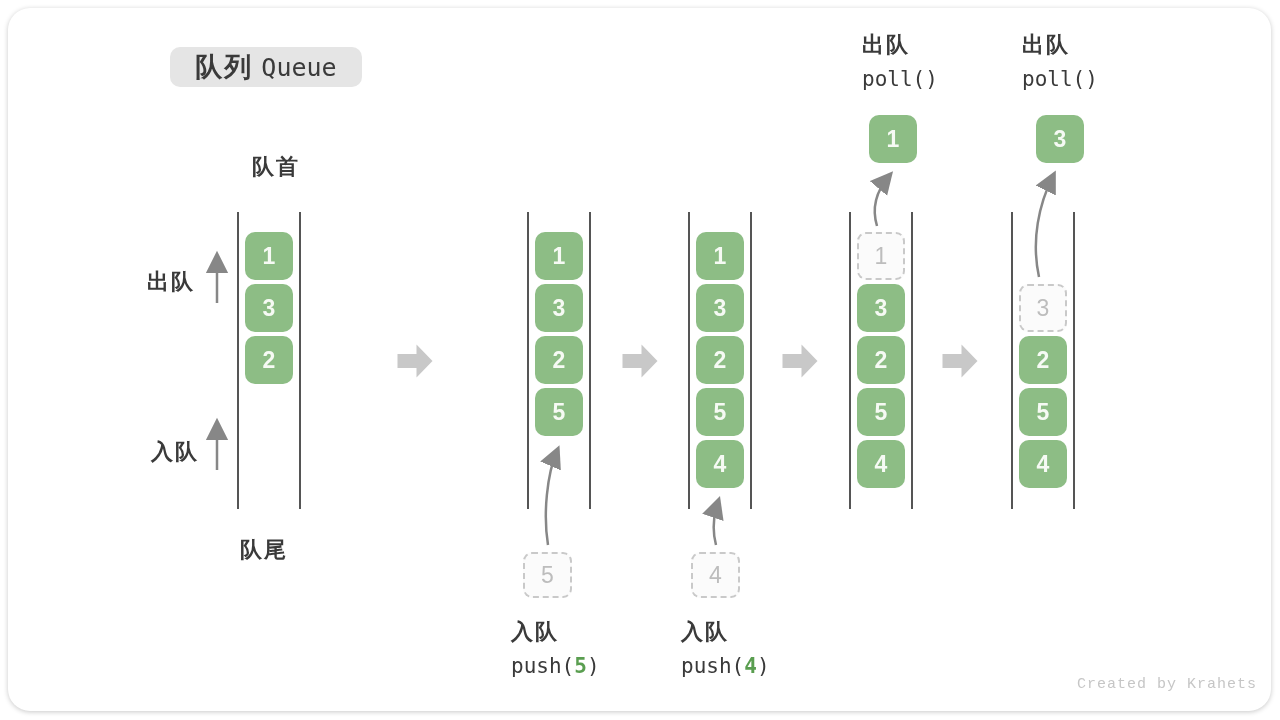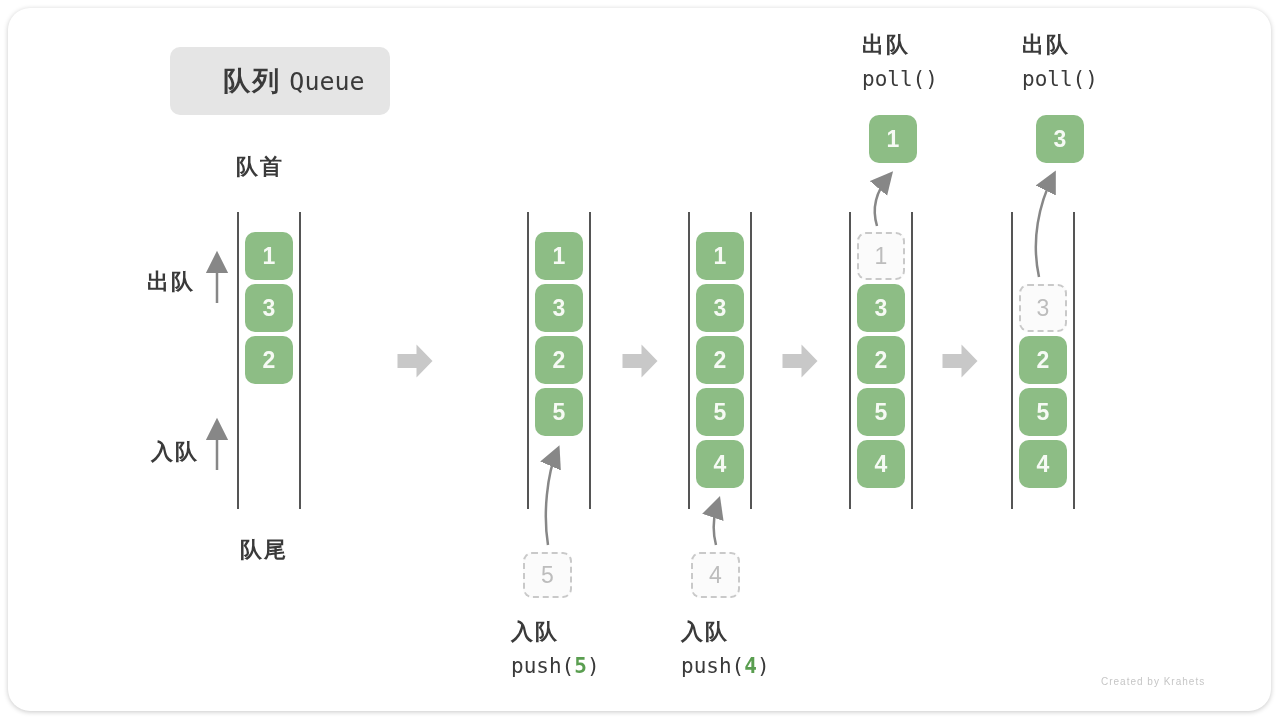--- a/index.html
+++ b/index.html
@@ -18,23 +18,23 @@
   }
   html,body{margin:0;padding:0;background:#ffffff;}
   .canvas{position:relative;width:1280px;height:720px;overflow:hidden;
           font-family:"Liberation Sans",sans-serif;background:#ffffff;}
   .card{position:absolute;left:8px;top:8px;width:1263px;height:703px;
         background:#ffffff;border-radius:22px;
         box-shadow:0 1px 5px rgba(0,0,0,0.22);}
   .overlay{position:absolute;left:0;top:0;width:1280px;height:720px;pointer-events:none;}
   #states{position:absolute;left:0;top:0;width:1280px;height:720px;}
 
-  .badge{position:absolute;left:170px;top:47px;width:192px;height:68px;
+  .badge{position:absolute;left:170px;top:47px;width:192px;height:40px;
          background:var(--badge-bg);border-radius:10px;
-         display:flex;align-items:center;justify-content:center;gap:8px;padding-left:28px;}
+         display:flex;align-items:center;justify-content:center;gap:8px;}
   .badge-zh{font-size:27px;font-weight:bold;color:var(--text-dark);letter-spacing:2px;line-height:1;}
   .badge-en{font-family:"DejaVu Sans Mono","Liberation Mono",monospace;
             font-size:25px;color:var(--text-dark);line-height:1;}
 
   .zh-label{position:absolute;font-size:22px;font-weight:bold;color:var(--text-dark);
             letter-spacing:2px;line-height:1;white-space:nowrap;}
 
   .wall{position:absolute;top:212px;height:297px;width:1.5px;background:var(--wall-gray);}
 
   .box{position:absolute;width:48px;height:48px;border-radius:10px;box-sizing:border-box;
@@ -45,22 +45,22 @@
              color:var(--ghost-text);font-weight:400;border-radius:9px;}
   .box.staged{height:46px;width:49px;}
 
   .op-label{position:absolute;line-height:1;white-space:nowrap;}
   .op-zh{font-size:22px;font-weight:bold;color:var(--text-dark);letter-spacing:2px;line-height:1;}
   .op-code{margin-top:13px;font-family:"DejaVu Sans Mono","Liberation Mono",monospace;
            font-size:21px;color:var(--text-dark);line-height:1;}
   .op-code .arg{color:var(--code-arg-green);font-weight:bold;}
 
   .watermark{position:absolute;left:1077px;top:677px;
-             font-family:Liberation Sans, sans-serif;
-             font-size:10px;color:var(--watermark-gray);letter-spacing:1px;line-height:1;margin-left:24px;}
+             font-family:Liberation Mono, monospace;
+             font-size:15px;color:var(--watermark-gray);letter-spacing:1px;line-height:1;}
 </style>
 </head>
 <body>
 
 <div class="canvas">
   <div class="card"></div>
 
   <svg class="overlay" viewBox="0 0 1280 720" xmlns="http://www.w3.org/2000/svg">
     <defs>
       <marker id="ah" markerWidth="10" markerHeight="10" refX="6.5" refY="4.5" orient="auto">
@@ -88,21 +88,21 @@
     <g transform="translate(942.5,344.5)">
       <polygon points="0,9.5 19,9.5 19,0 35,16.5 19,33 19,23.5 0,23.5" style="fill:var(--flow-arrow-gray)"></polygon>
     </g>
   </svg>
 
   <div class="badge">
     <span class="badge-zh">队列</span>
     <span class="badge-en">Queue</span>
   </div>
 
-  <div class="zh-label" style="left:236px;top:156px;">队首</div>
+  <div class="zh-label" style="left:252px;top:156px;">队首</div>
   <div class="zh-label" style="left:240px;top:539px;">队尾</div>
   <div class="zh-label" style="left:147px;top:271px;">出队</div>
   <div class="zh-label" style="left:151px;top:441px;">入队</div>
 
   <div id="states">
       <div class="wall" style="left: 237px;"></div>
       <div class="wall" style="left: 299px;"></div>
       <div class="box solid" style="left: 245px; top: 232px;">1</div>
       <div class="box solid" style="left: 245px; top: 284px;">3</div>
       <div class="box solid" style="left: 245px; top: 336px;">2</div>

